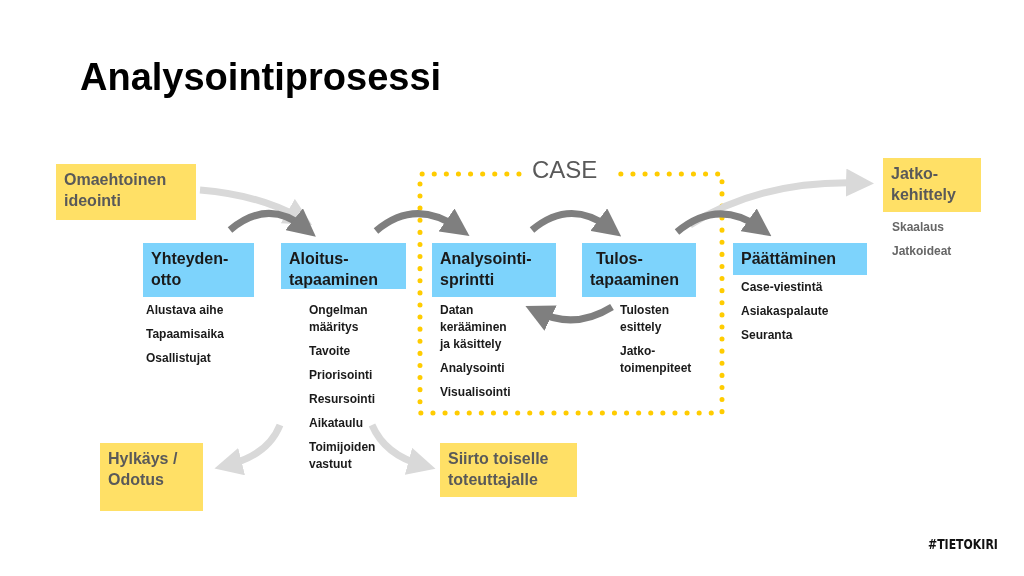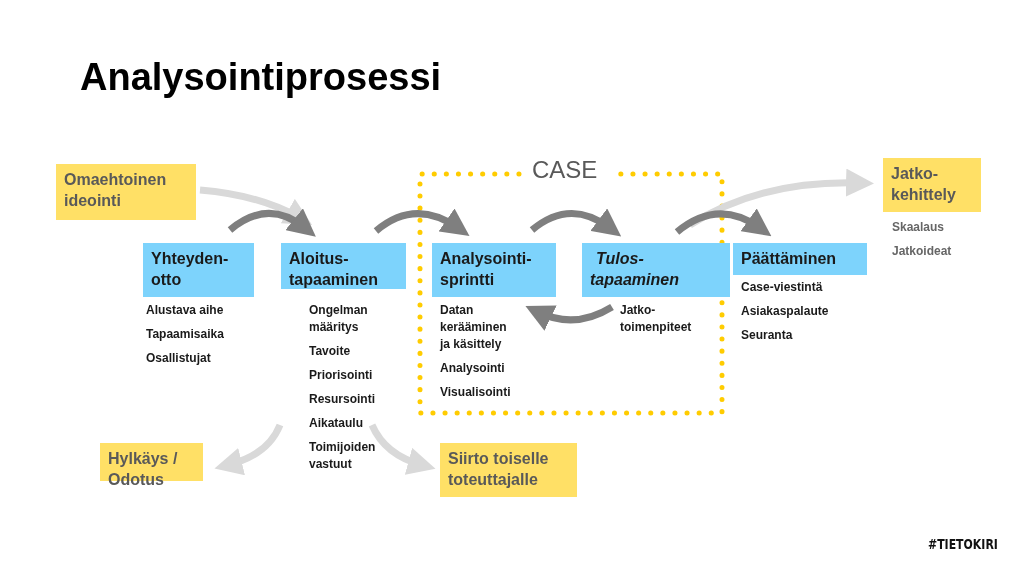--- a/index.html
+++ b/index.html
@@ -52,21 +52,21 @@
   <div>ideointi</div>
 </div>
 <div class="box light" style="left:883px;top:158px;width:98px;height:54px;">
   <div>Jatko-</div>
   <div>kehittely</div>
 </div>
 <div class="list gray" style="left:892px;top:219px;">
   <div>Skaalaus</div>
   <div>Jatkoideat</div>
 </div>
-<div class="box light" style="left:100px;top:443px;width:103px;height:38px;">
+<div class="box light" style="left:100px;top:443px;width:103px;height:68px;">
   <div>Hylkäys /</div>
   <div>Odotus</div>
 </div>
 <div class="box light" style="left:440px;top:443px;width:137px;height:54px;">
   <div>Siirto toiselle</div>
   <div>toteuttajalle</div>
 </div>
 
 <div class="box" style="left:143px;top:243px;width:111px;height:54px;">
   <div>Yhteyden-</div>
@@ -94,25 +94,26 @@
 <div class="box" style="left:432px;top:243px;width:124px;height:54px;">
   <div>Analysointi-</div>
   <div>sprintti</div>
 </div>
 <div class="list" style="left:440px;top:302px;">
   <div><span>Datan</span><br><span>kerääminen</span><br><span>ja käsittely</span></div>
   <div>Analysointi</div>
   <div>Visualisointi</div>
 </div>
 
-<div class="box" style="left:582px;top:243px;width:148px;height:54px;font-style:italic;">
+<div class="box" style="left:582px;top:243px;width:114px;height:54px;">
   <div style="padding-left:6px;">Tulos-</div>
   <div>tapaaminen</div>
 </div>
 <div class="list" style="left:620px;top:302px;">
+  <div><span>Tulosten</span><br><span>esittely</span></div>
   <div><span>Jatko-</span><br><span>toimenpiteet</span></div>
 </div>
 
 <div class="box" style="left:733px;top:243px;width:134px;height:32px;">
   <div>Päättäminen</div>
 </div>
 <div class="list" style="left:741px;top:279px;">
   <div>Case-viestintä</div>
   <div>Asiakaspalaute</div>
   <div>Seuranta</div>

